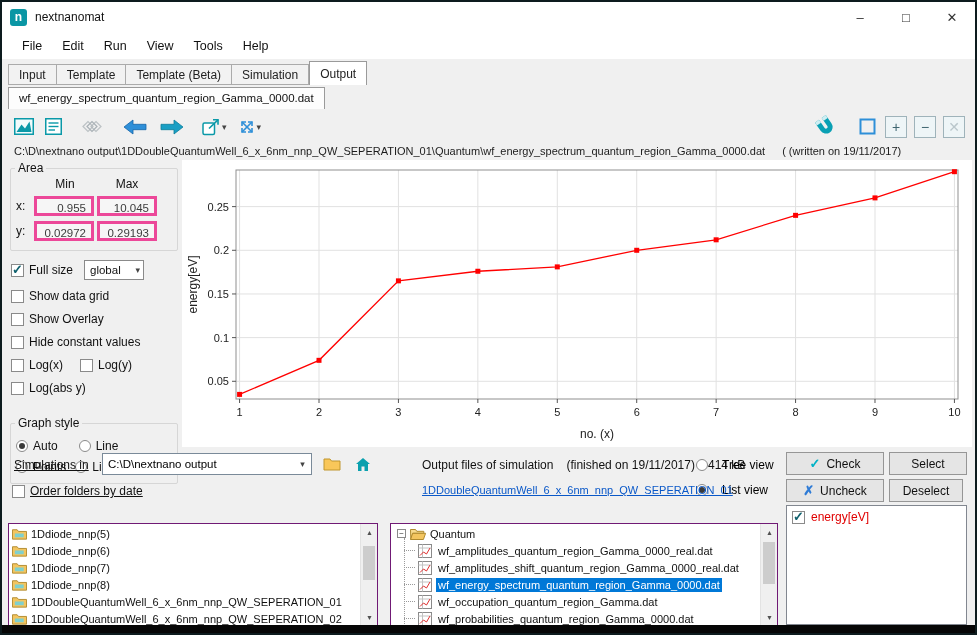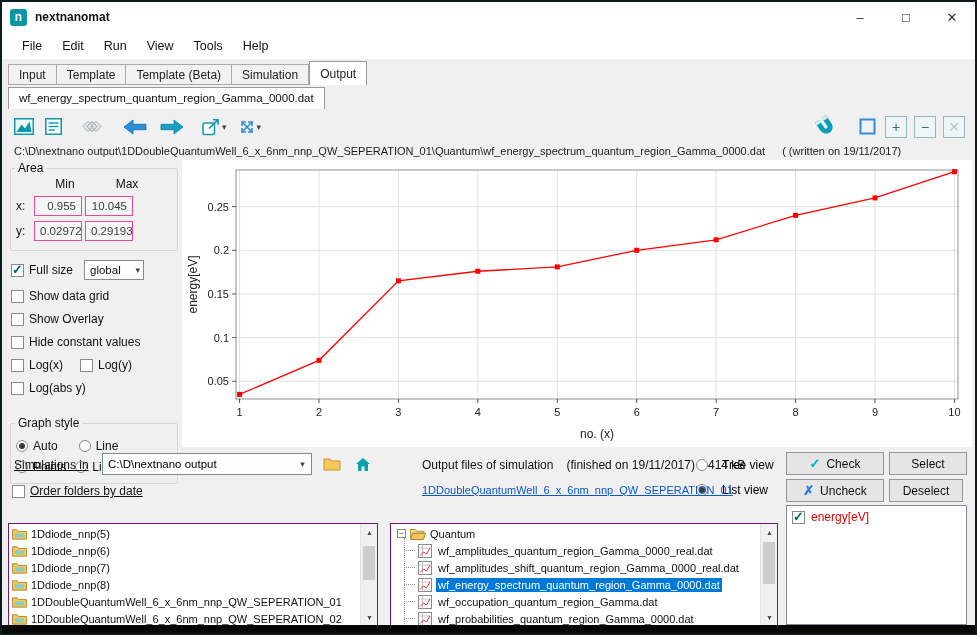--- a/index.html
+++ b/index.html
@@ -6,21 +6,21 @@
   html,body { width: 977px; height: 635px; }
   body { font-family: "Liberation Sans", sans-serif; background: #888; }
   .window { position: relative; width: 977px; height: 635px; background: #f0f0f0;
             border: 2px solid #0d1b1e; overflow: hidden; }
   .abs { position: absolute; }
 
   
   .titlebar { position:absolute; left:0; right:0; top:0; height:30px; background:#fff; display:flex; align-items:center; }
   .applogo { width:17px; height:17px; margin-left:8px; background:#0a96a4; color:#fff; border-radius:3px;
              display:flex; align-items:center; justify-content:center; font-size:12px; font-weight:bold; }
-  .apptitle { margin-left:8px; font-size:12px; color:#111;font-weight:bold; }
+  .apptitle { margin-left:8px; font-size:12px; color:#111; }
   .wctrls { margin-left:auto; display:flex; height:100%; }
   .wbtn { width:46px; height:100%; display:flex; align-items:center; justify-content:center; font-size:13px; color:#333; }
 
   
   .menubar { position:absolute; left:0; right:0; top:30px; height:27px; background:#fff; display:flex; align-items:center; padding-left:10px; }
   .menu-item { padding:4px 10px; font-size:12.5px; color:#111; }
 
   
   .tabstrip { position:absolute; left:6px; top:59px; height:24px; display:flex; align-items:flex-end; }
   .tab { height:21px; padding:3px 10px 0; font-size:12px; background:#f2f2f2; border:1px solid #ababab; border-left:none; color:#222; }
@@ -43,21 +43,21 @@
   .pathline .note { margin-left:14px; }
 
   
   .panel-left { position:absolute; left:6px; top:156px; width:172px; font-size:12px; color:#111; }
   .group { position:relative; border:1px solid #d6d6d6; border-radius:2px; margin:10px 2px 4px; padding:8px 5px 9px; }
   .gtitle { position:absolute; top:-8px; left:4px; background:#f0f0f0; padding:0 3px; font-size:12px; }
   .mm-head { display:flex; margin-left:18px; }
   .mm-head span { width:62px; text-align:center; }
   .mm-row { display:flex; align-items:center; margin-top:5px; }
   .mm-row .rl { width:18px; }
-  .field { width:48px; height:20px; background:#f6f6f6; border:1px solid #ec4899; font-size:11.5px; color:#3c3c3c;
+  .field { width:60px; height:20px; background:#f6f6f6; border:3px solid #ec4899; font-size:11.5px; color:#3c3c3c;
            text-align:right; padding:0 5px; line-height:18px; margin-right:3px; }
   .cb-row { display:flex; align-items:center; gap:5px; margin:9px 0 0 3px; }
   .cb { width:13px; height:13px; background:#fff; border:1px solid #8a8a8a; position:relative; flex:none; }
   .cb.on::after { content:"✓"; position:absolute; left:0px; top:-3px; font-size:13px; font-weight:bold; color:#11616e; }
   .mini-combo { margin-left:6px; width:60px; height:20px; background:#fff; border:1px solid #8a8a8a;
                 display:flex; align-items:center; justify-content:space-between; padding:0 3px 0 5px; font-size:11.5px; }
   .rd { width:12px; height:12px; border:1px solid #8a8a8a; border-radius:50%; background:#fff; position:relative; flex:none; }
   .rd.on::after { content:""; position:absolute; left:2px; top:2px; width:6px; height:6px; border-radius:50%; background:#3a3a3a; }
   .rd-row { display:flex; align-items:center; gap:5px; margin-top:7px; }
   .rgap { margin-left:16px; }

